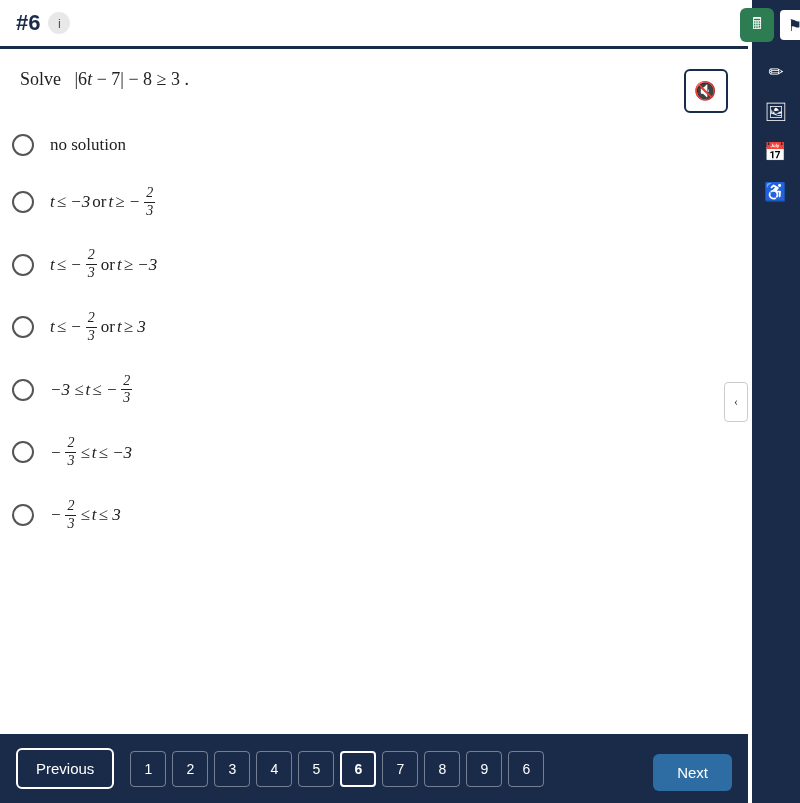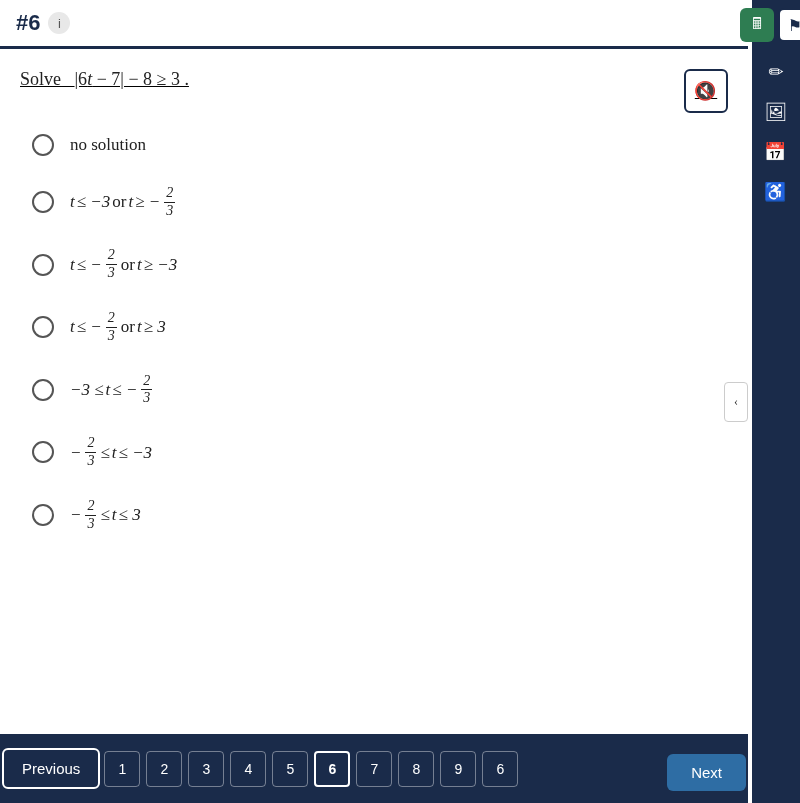--- a/index.html
+++ b/index.html
@@ -138,21 +138,20 @@
       font-family: Arial, sans-serif;
       cursor: pointer;
     }
 
     
     .question-area {
       padding: 20px 20px 10px 20px;
       display: flex;
       align-items: flex-start;
       justify-content: space-between;
-      text-decoration: underline;
     }
 
     .question-text {
       font-size: 18px;
       color: #222;
       font-family: 'Times New Roman', serif;
     }
 
     .audio-btn {
       width: 44px;
@@ -164,21 +163,21 @@
       display: flex;
       align-items: center;
       justify-content: center;
       color: #1a2b4a;
       font-size: 18px;
     }
 
     
     .options-container {
       flex: 1;
-      padding: 10px 32px;
+      padding: 10px 12px;
       overflow-y: auto;
     }
 
     .option-item {
       display: flex;
       align-items: center;
       margin-bottom: 28px;
       cursor: pointer;
     }
 
@@ -198,24 +197,24 @@
     .option-label {
       font-size: 17px;
       font-family: 'Times New Roman', serif;
       color: #222;
       line-height: 1.4;
     }
 
     
     .nav-footer {
       background: #1a2b4a;
-      padding: 12px 2px;
-      display: flex;
-      align-items: center;
-      gap: 4px;
+      padding: 12px 16px;
+      display: flex;
+      align-items: center;
+      gap: 16px;
     }
 
     .nav-btn-prev {
       background: #1a2b4a;
       color: white;
       border: 2px solid white;
       border-radius: 6px;
       padding: 10px 18px;
       font-size: 15px;
       cursor: pointer;

